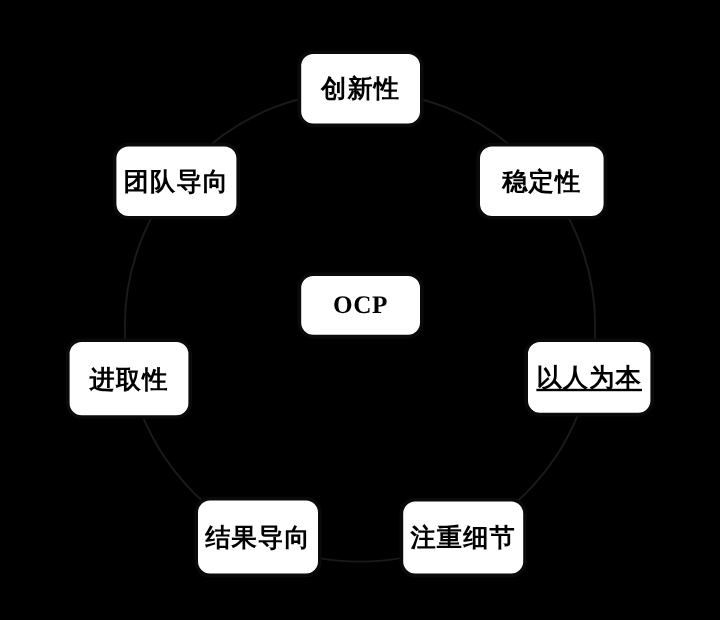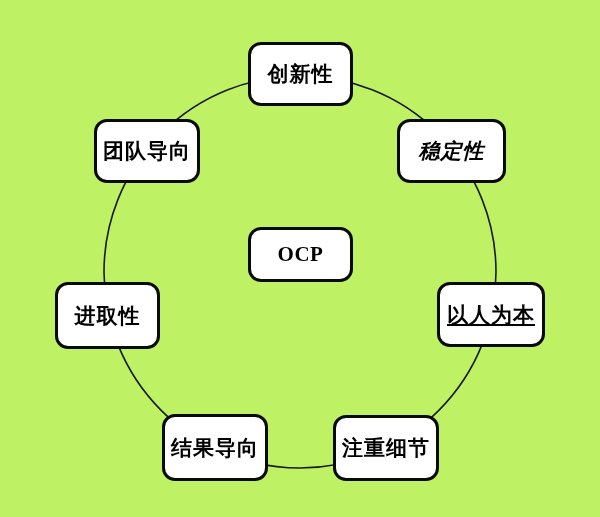--- a/index.html
+++ b/index.html
@@ -4,21 +4,21 @@
 <style>
   html, body {
     margin: 0;
     padding: 0;
     background: #ffffff;
   }
   .canvas {
     position: relative;
     width: 600px;
     height: 517px;
-    background: #bef264;
+    background: #000000;
     font-family: "Liberation Serif", "DejaVu Serif", serif;
     overflow: hidden;
   }
   .ring-svg {
     position: absolute;
     left: 0;
     top: 0;
     width: 600px;
     height: 517px;
   }
@@ -32,21 +32,21 @@
     align-items: center;
     justify-content: center;
     font-size: 21px;
     font-weight: bold;
     color: #000000;
     letter-spacing: 1px;
     white-space: nowrap;
   }
   
   .node-top          { left: 248px; top: 42px;  width: 105px; height: 64px; }
-  .node-top-right    { left: 397px; top: 119px; width: 109px; height: 64px; font-style: italic; }
+  .node-top-right    { left: 397px; top: 119px; width: 109px; height: 64px; }
   .node-right        { left: 437px; top: 282px; width: 108px; height: 65px; text-decoration: underline; }
   .node-bottom-right { left: 333px; top: 415px; width: 106px; height: 66px; }
   .node-bottom-left  { left: 162px; top: 414px; width: 106px; height: 67px; }
   .node-left         { left: 55px;  top: 282px; width: 105px; height: 67px; border-radius: 13px; }
   .node-top-left     { left: 94px;  top: 119px; width: 106px; height: 64px; }
   .node-center       { left: 248px; top: 227px; width: 105px; height: 55px; letter-spacing: 0.5px; }
 </style>
 </head>
 <body>
 

